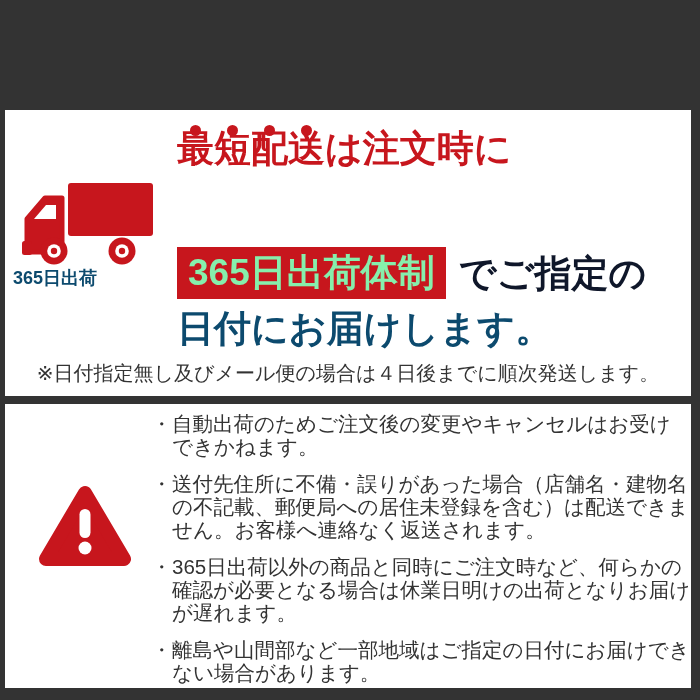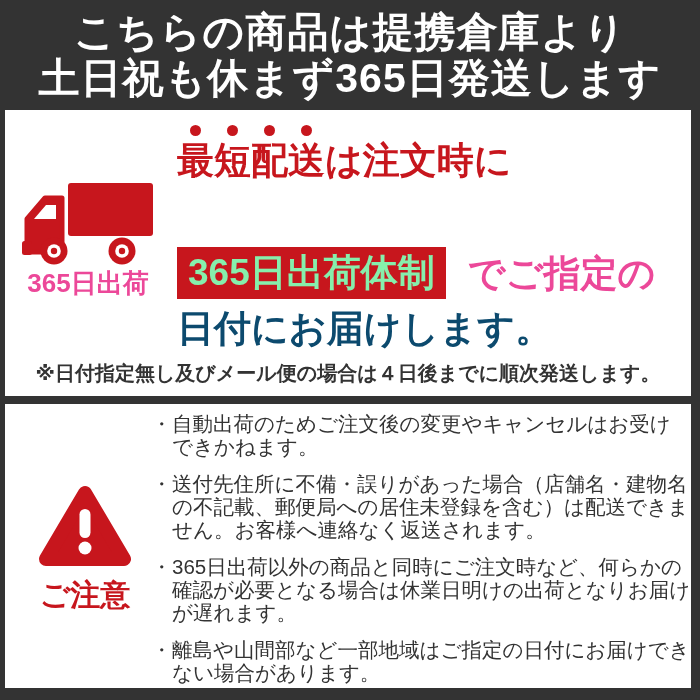--- a/index.html
+++ b/index.html
@@ -19,40 +19,40 @@
   }
 
   
   .panel{position:absolute;left:5px;width:686px;background:#ffffff;}
   .panel-shipping{top:110px;height:286px;}
   .panel-caution{top:404px;height:284px;}
 
   
   .truck-svg{position:absolute;left:17px;top:72px;width:131px;height:84px;}
   .truck-label{
-    position:absolute;left:8px;top:156px;width:150px;text-align:center;
-    color:#ec4899;font-size:26px;font-weight:bold;white-space:nowrap;
+    position:absolute;left:8px;top:156px;width:150px;
+    color:#0c4a6e;font-size:18px;font-weight:bold;white-space:nowrap;
   }
   .dots{position:absolute;left:185px;top:15px;display:flex;gap:26px;}
   .dots span{width:11px;height:11px;border-radius:50%;background:#c7161d;}
   .hl{position:absolute;left:172px;color:#c7161d;font-weight:bold;font-size:37px;
       line-height:1;white-space:nowrap;}
-  .hl1{top:32px;}
+  .hl1{top:20px;}
   .hl2{top:84px;}
   .delivery-row{
     position:absolute;left:172px;top:137px;display:flex;align-items:center;
     font-size:37px;font-weight:bold;line-height:1;white-space:nowrap;
   }
   .badge{background:#c7161d;color:#86efac;padding:7px 11px 8px 11px;}
-  .badge-suffix{color:#ec4899;margin-left:22px;text-align:center;}
+  .badge-suffix{color:#0f172a;margin-left:13px;text-align:center;}
   .delivery2{position:absolute;left:172px;top:200px;color:#0c4a6e;
       font-size:37px;font-weight:bold;line-height:1;white-space:nowrap;}
   .note{
     position:absolute;left:0;top:251px;width:686px;text-align:center;
-    color:#333333;font-size:20px;line-height:1.2;white-space:nowrap;font-weight:bold;
+    color:#333333;font-size:20px;line-height:1.2;white-space:nowrap;
   }
 
   
   .warn-svg{position:absolute;left:33px;top:79px;width:94px;height:86px;}
   .caution-label{
     position:absolute;left:22px;top:171px;width:116px;text-align:center;
     color:#c7161d;font-size:30px;font-weight:bold;white-space:nowrap;
   }
   .caution-list{
     position:absolute;left:146px;top:8px;width:540px;
@@ -61,24 +61,20 @@
   }
   .caution-list li{position:relative;padding-left:21px;margin-bottom:14px;}
   .caution-list li:last-child{margin-bottom:0;}
   .caution-list .b{position:absolute;left:0;top:0;width:21px;text-align:center;}
 </style>
 </head>
 <body>
 
 <div class="frame">
 
-  <div class="header">
-    <div>こちらの商品は提携倉庫より</div>
-    <div>土日祝も休まず365日発送します</div>
-  </div>
 
   <section class="panel panel-shipping">
 
     <svg class="truck-svg" viewBox="0 0 131 82" aria-hidden="true">
       <rect x="46" y="0" width="85" height="53" rx="3" fill="#c7161d"></rect>
       <path d="M5 69 L5 36 L23 15 L40 15 L40 69 Z" fill="#c7161d" stroke="#c7161d" stroke-width="5" stroke-linejoin="round"></path>
       <path d="M12 36 L24 22 L34 22 L34 36 Z" fill="#ffffff"></path>
       <rect x="0" y="58" width="10" height="14" rx="2.5" fill="#c7161d"></rect>
       <circle cx="32" cy="68" r="13.5" fill="#c7161d"></circle>
       <circle cx="32" cy="68" r="6.8" fill="#ffffff"></circle>
@@ -106,21 +102,20 @@
     <div class="note">※日付指定無し及びメール便の場合は４日後までに順次発送します。</div>
   </section>
 
   <section class="panel panel-caution">
 
     <svg class="warn-svg" viewBox="0 0 94 86" aria-hidden="true">
       <path d="M47 10 L86 76 L8 76 Z" fill="#c7161d" stroke="#c7161d" stroke-width="14" stroke-linejoin="round"></path>
       <rect x="41.5" y="26" width="11" height="29" rx="5.5" fill="#ffffff"></rect>
       <circle cx="47" cy="65" r="6.5" fill="#ffffff"></circle>
     </svg>
-    <div class="caution-label">ご注意</div>
 
     <ul class="caution-list">
       <li>
         <span class="b">・</span><span>自動出荷のためご注文後の変更やキャンセルはお受けできかねます。</span>
       </li>
       <li>
         <span class="b">・</span><span>送付先住所に不備・誤りがあった場合（店舗名・建物名の不記載、郵便局への居住未登録を含む）は配送できません。お客様へ連絡なく返送されます。</span>
       </li>
       <li>
         <span class="b">・</span><span>365日出荷以外の商品と同時にご注文時など、何らかの確認が必要となる場合は休業日明けの出荷となりお届けが遅れます。</span>

